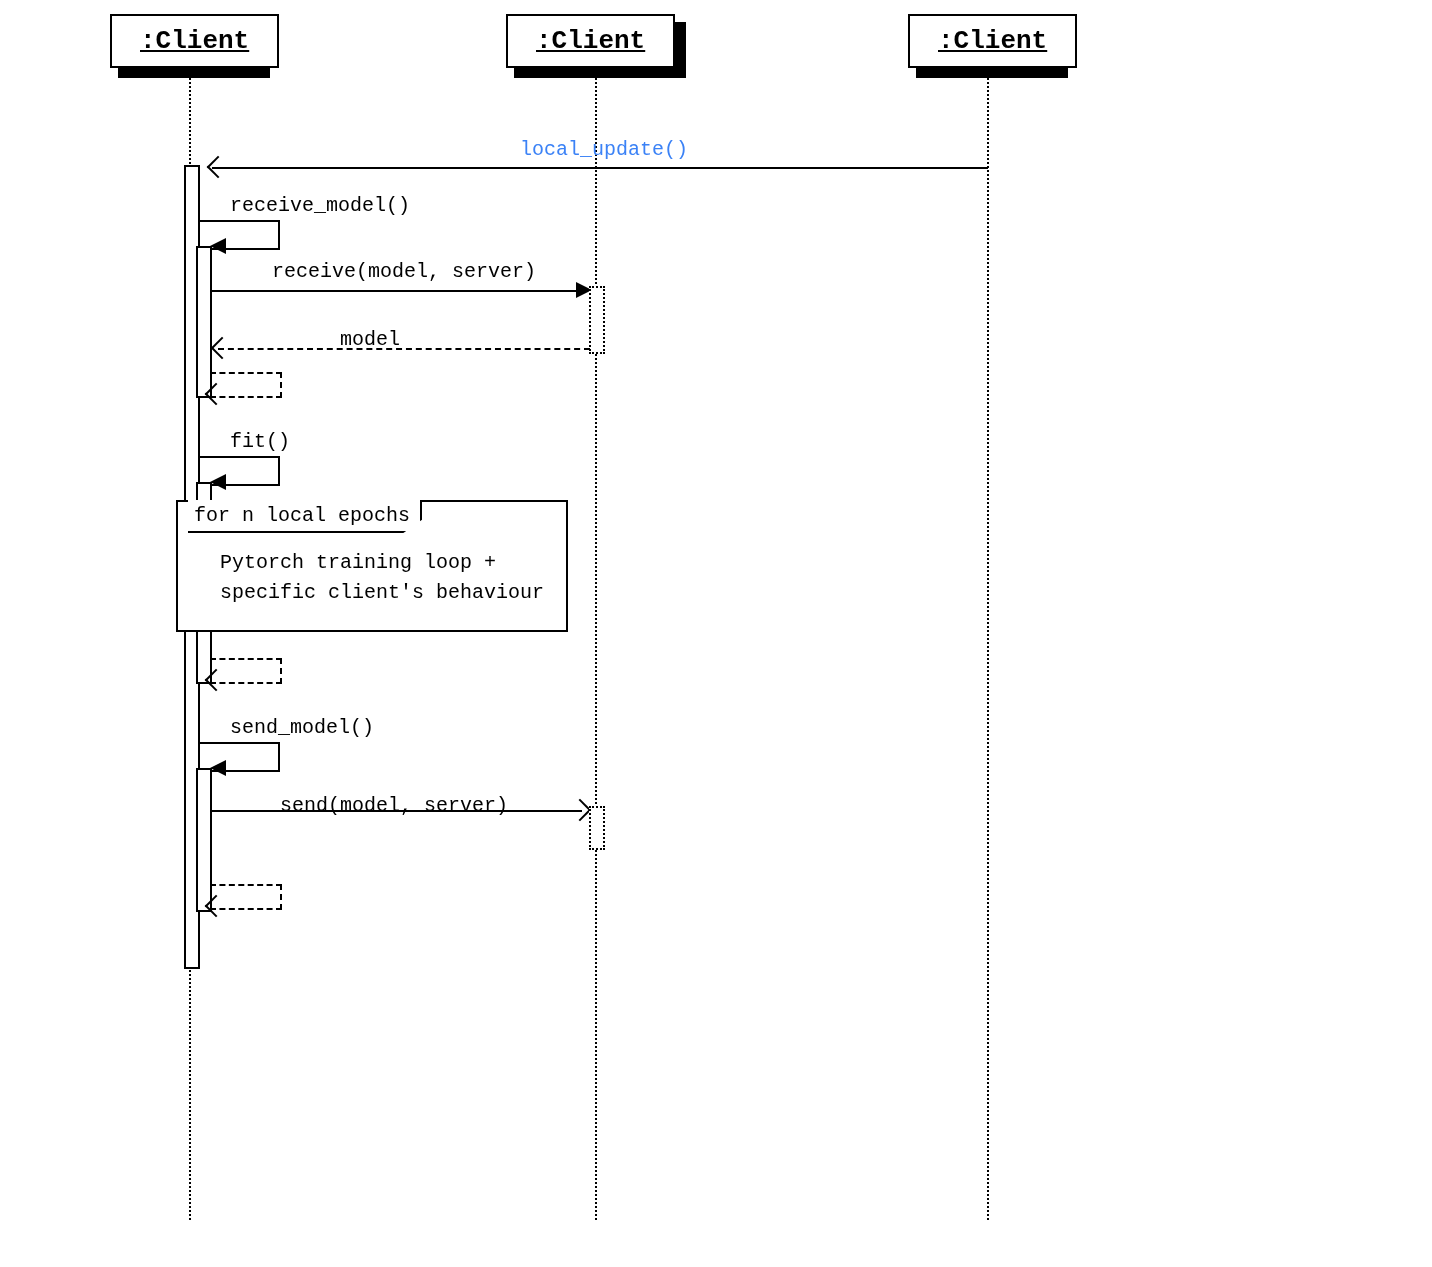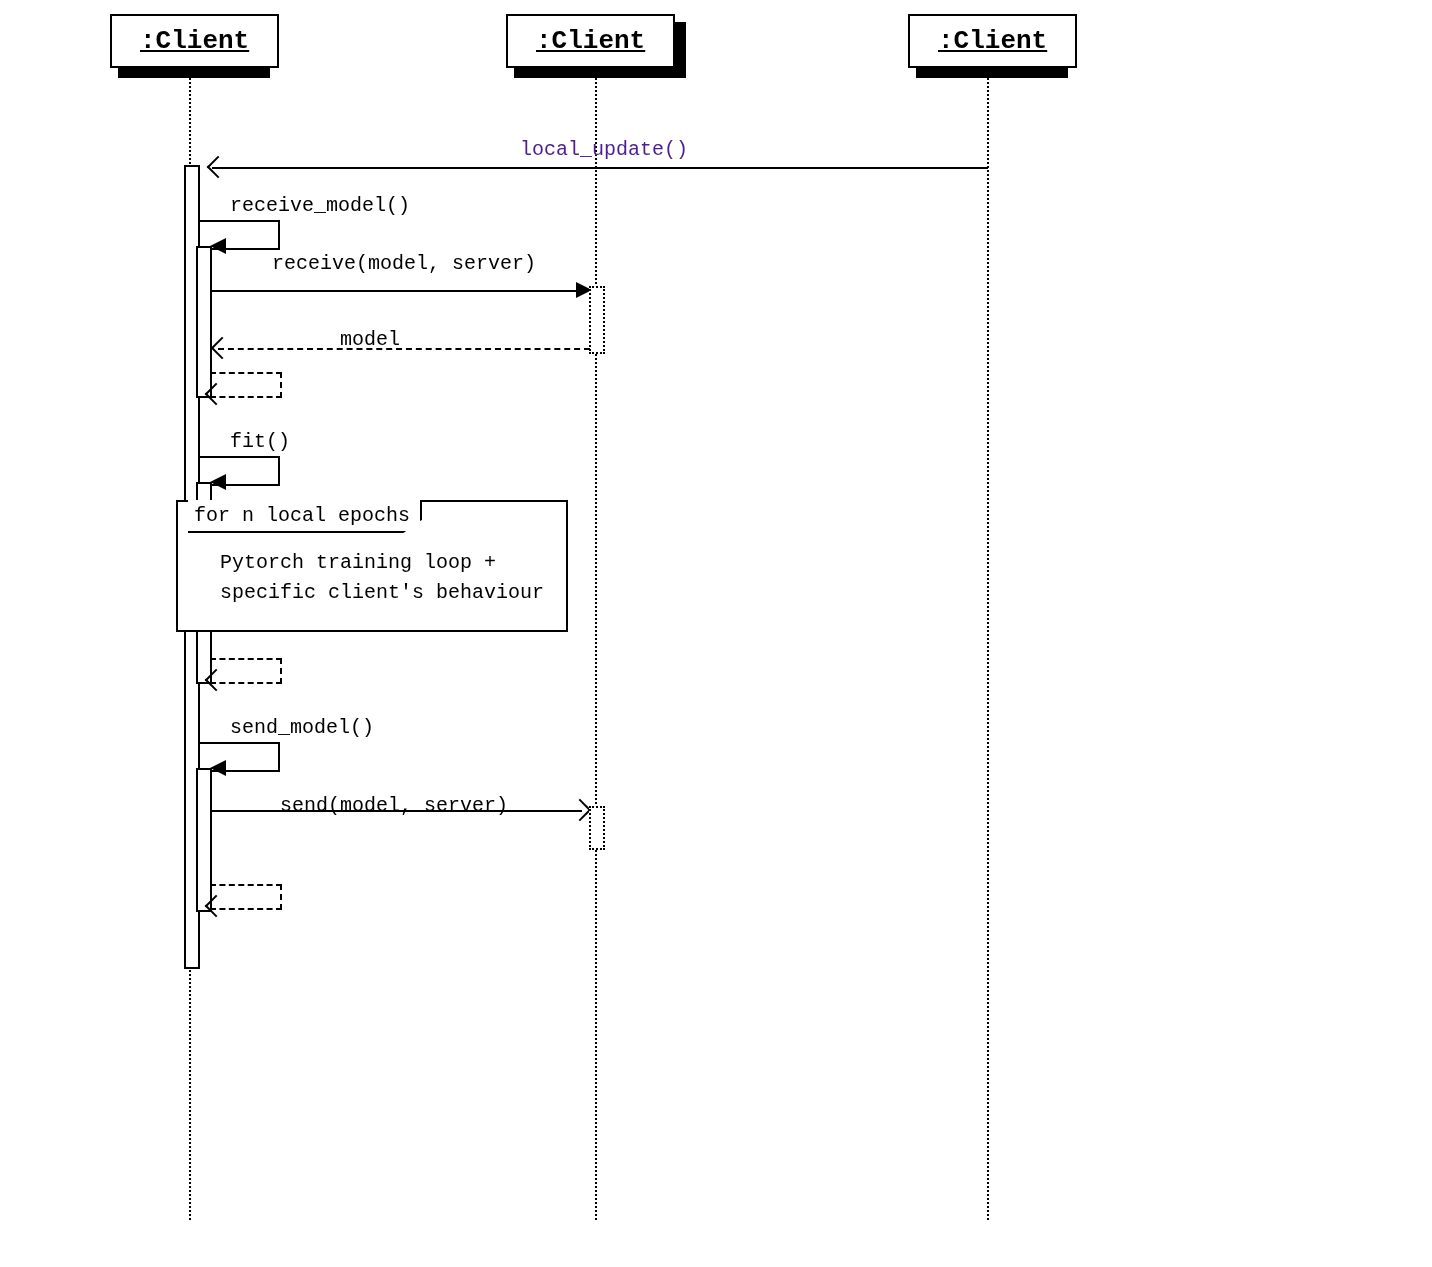--- a/index.html
+++ b/index.html
@@ -53,21 +53,21 @@
     height: 0;
     border-top: 2px solid #000;
   }
   .msg-line.dashed {
     border-top: 2px dashed #000;
   }
   .msg-label {
     position: absolute;
     white-space: nowrap;
   }
-  .msg-label.purple { color: #4c1d95; }
+  .msg-label.purple { color: #3b82f6; }
   .arrowhead {
     position: absolute;
     width: 0; height: 0;
   }
   .arrowhead.solid-right {
     border-top: 8px solid transparent;
     border-bottom: 8px solid transparent;
     border-left: 16px solid #000;
   }
   .arrowhead.solid-left {
@@ -145,21 +145,21 @@
 
   <div class="msg-label purple" style="left:520px; top:138px;">local_update()</div>
   <div class="msg-line" style="left:212px; top:167px; width:776px;"></div>
   <div class="open-arrow left" style="left:210px; top:159px;"></div>
 
   <div class="msg-label" style="left:230px; top:194px;">receive_model()</div>
   <div class="selfmsg" style="left:198px; top:220px; width:80px; height:26px;"></div>
   <div class="arrowhead solid-left" style="left:210px; top:238px;"></div>
   <div class="activation" style="left:196px; top:246px; height:148px;"></div>
 
-  <div class="msg-label" style="left:272px; top:252px;">receive(model, server)</div>
+  <div class="msg-label" style="left:272px; top:260px;">receive(model, server)</div>
   <div class="msg-line" style="left:210px; top:290px; width:370px;"></div>
   <div class="arrowhead solid-right" style="left:576px; top:282px;"></div>
 
   <div class="activation dotted" style="left:589px; top:286px; height:64px;"></div>
 
   <div class="msg-label" style="left:340px; top:328px;">model</div>
   <div class="msg-line dashed" style="left:218px; top:348px; width:372px;"></div>
   <div class="open-arrow left" style="left:214px; top:340px;"></div>
 
   <div class="selfreturn" style="left:210px; top:372px; width:70px; height:22px;"></div>

